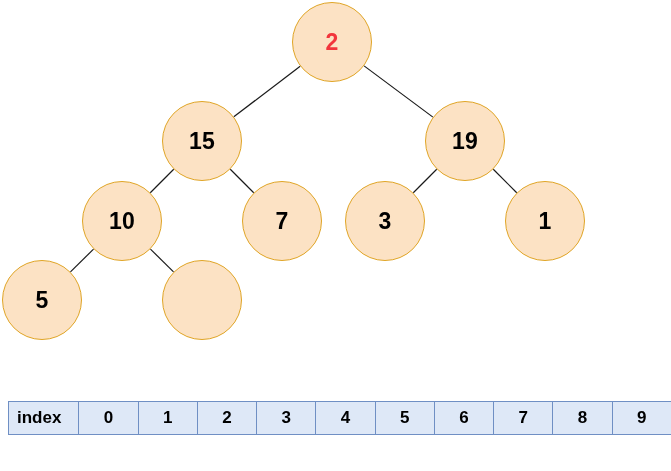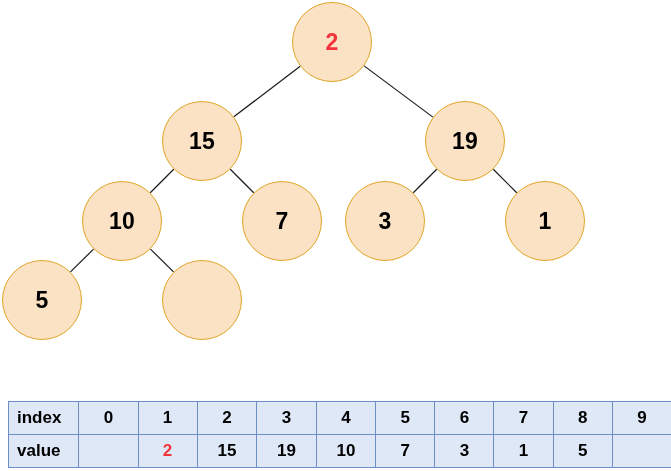--- a/index.html
+++ b/index.html
@@ -142,27 +142,14 @@
         <td class="cell">1</td>
         <td class="cell">2</td>
         <td class="cell">3</td>
         <td class="cell">4</td>
         <td class="cell">5</td>
         <td class="cell">6</td>
         <td class="cell">7</td>
         <td class="cell">8</td>
         <td class="cell last-col">9</td>
       </tr>
-      <tr>
-        <td class="row-header">value</td>
-        <td class="cell"></td>
-        <td class="cell highlight-cell" style="color: rgb(242, 53, 60);">2</td>
-        <td class="cell">15</td>
-        <td class="cell">19</td>
-        <td class="cell">10</td>
-        <td class="cell">7</td>
-        <td class="cell">3</td>
-        <td class="cell">1</td>
-        <td class="cell">5</td>
-        <td class="cell last-col"></td>
-      </tr>
     </tbody>
 </table>
 
 </body></html>

